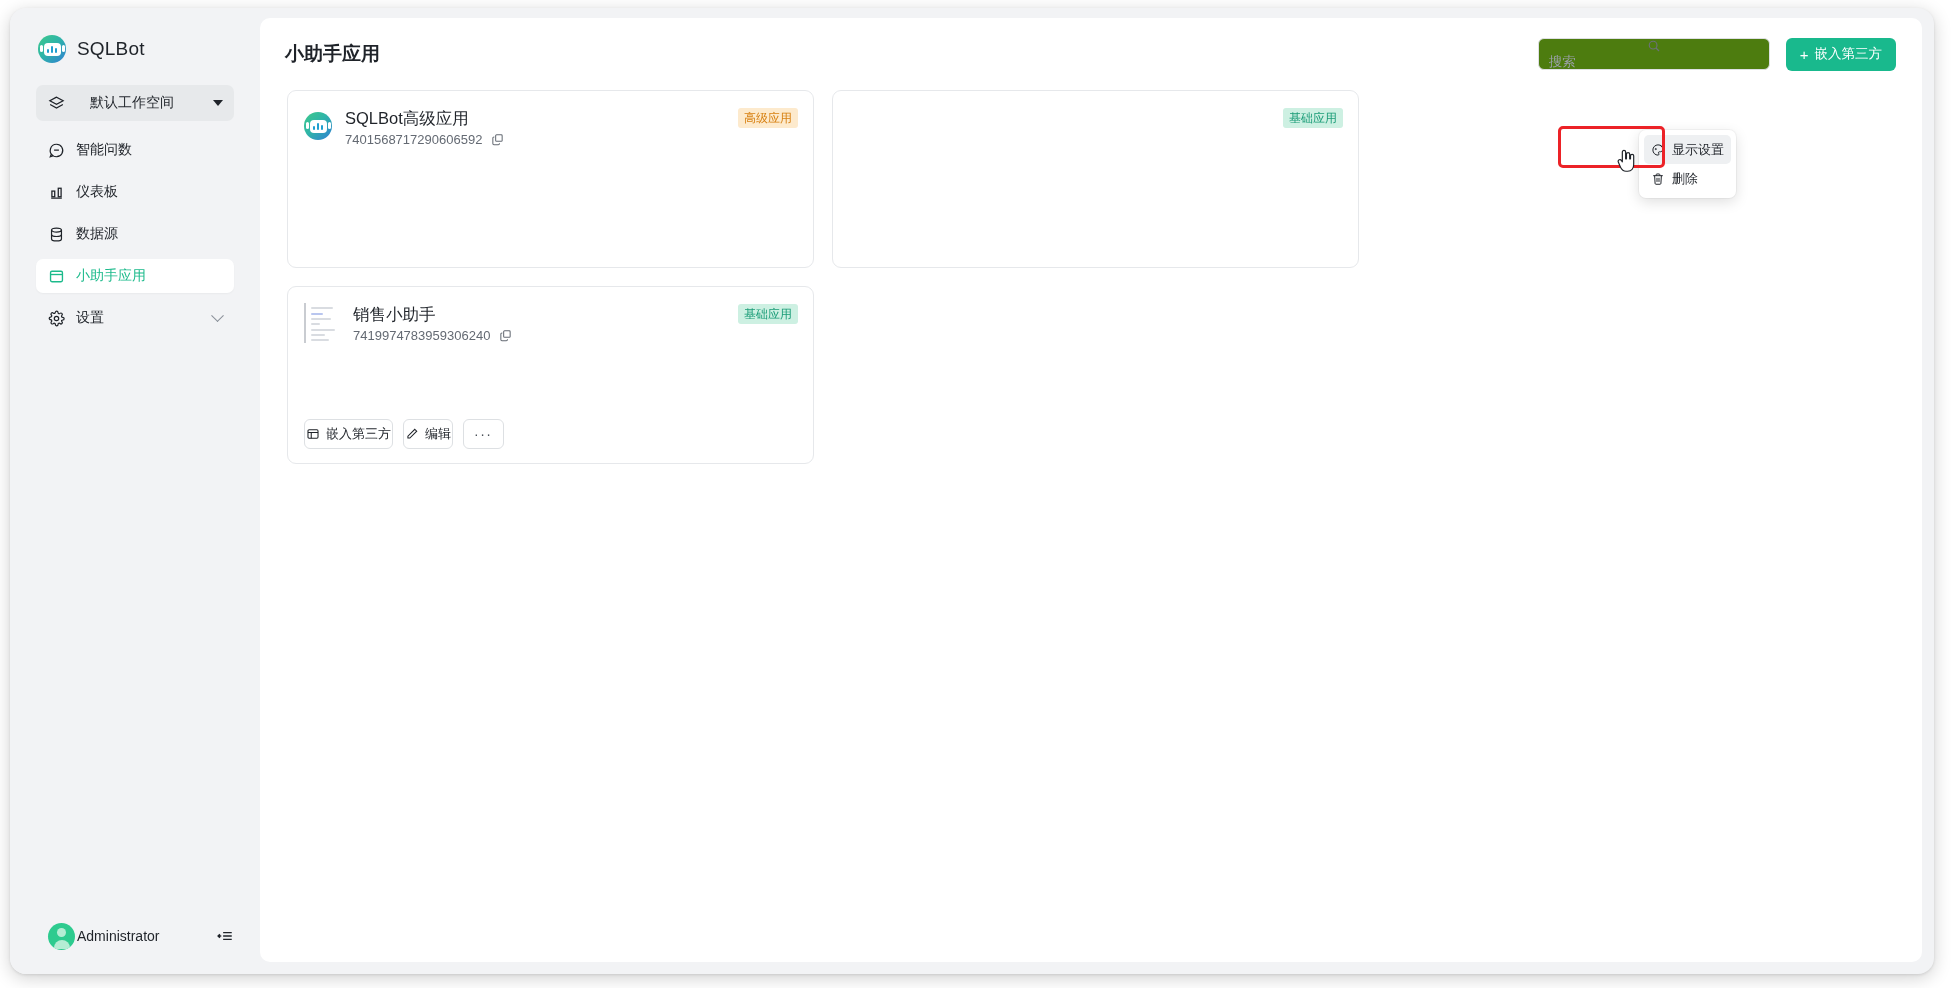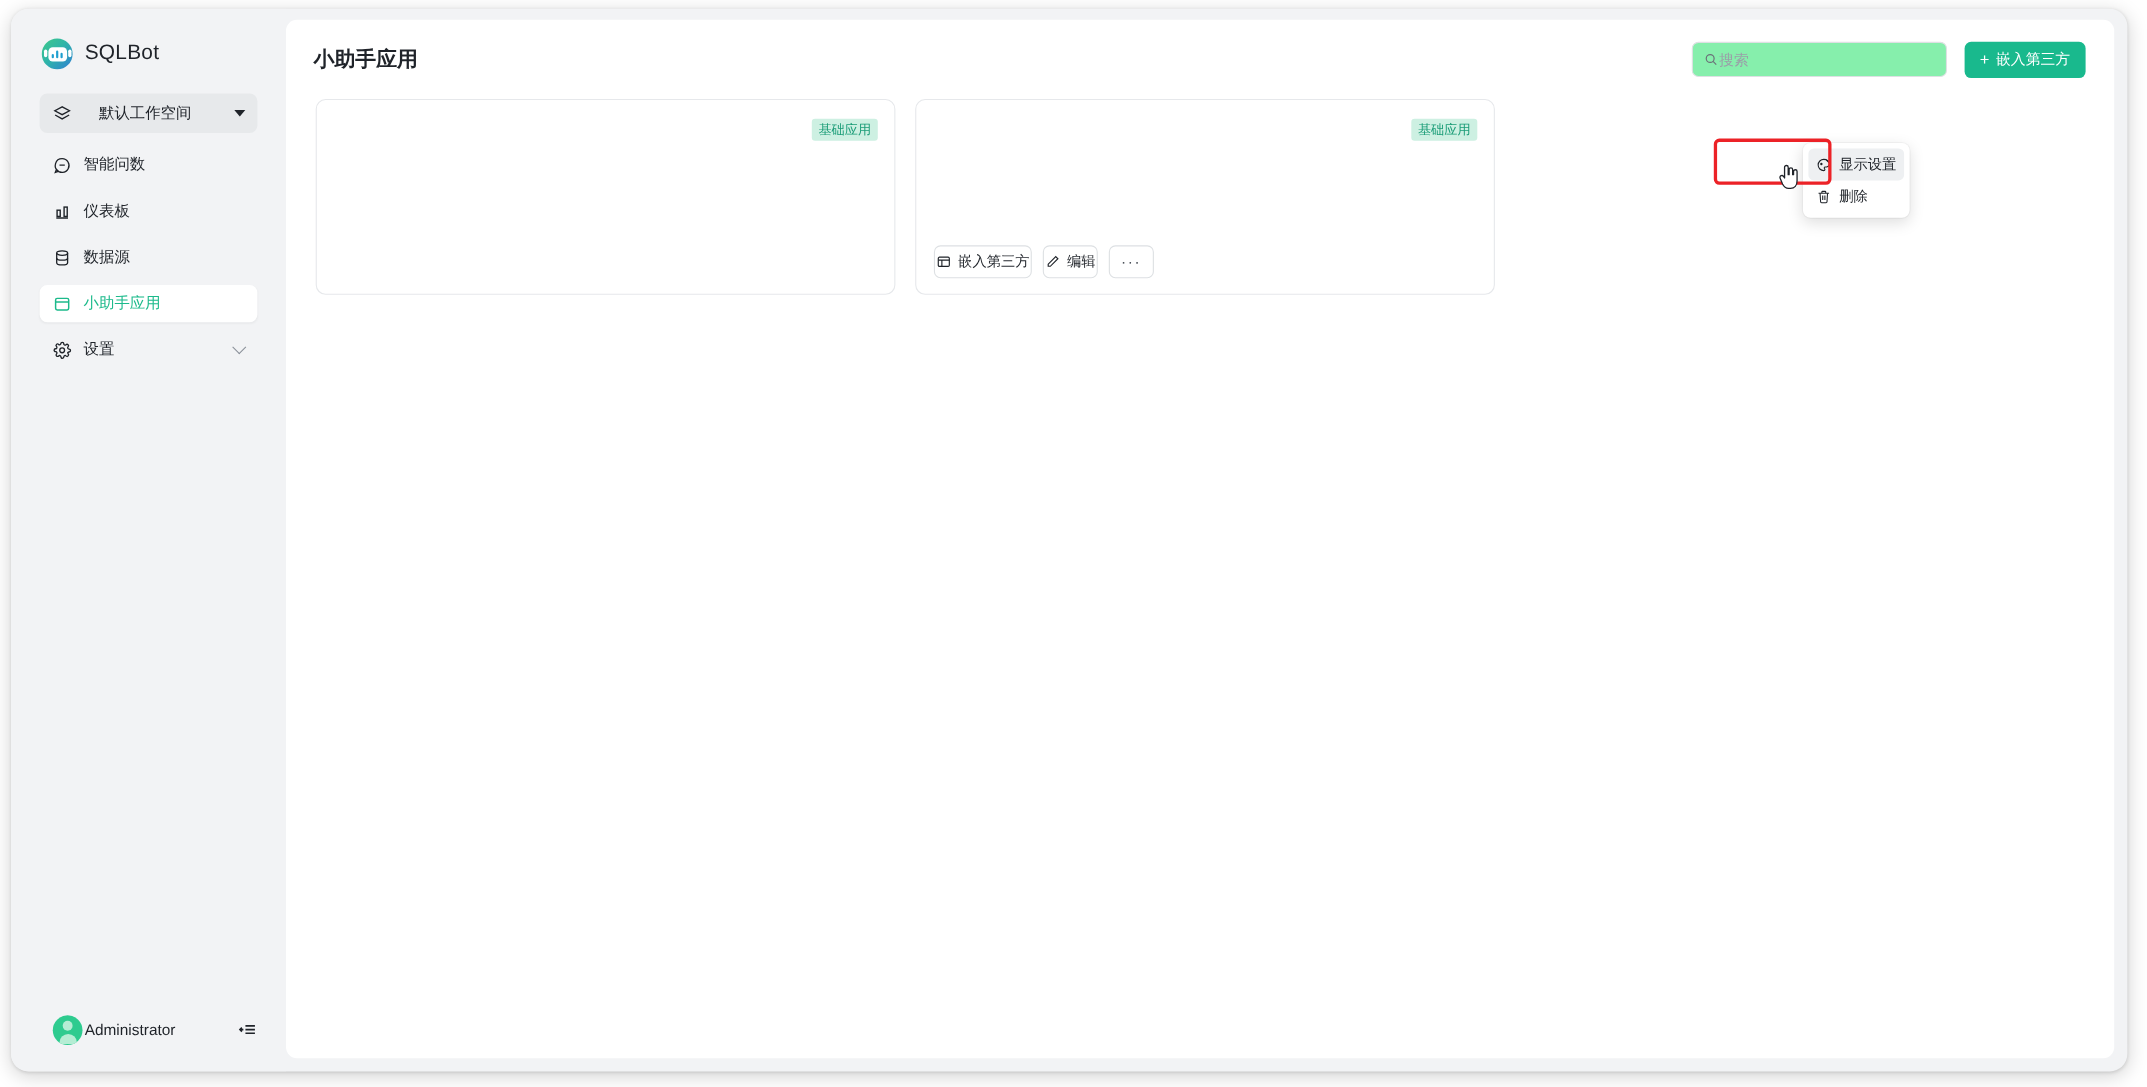--- a/index.html
+++ b/index.html
@@ -142,21 +142,22 @@
     padding: 0 26px 0 25px;
   }
   .page-title { font-size: 19px; color: #1f2329; }
   .header-right { margin-left: auto; display: flex; align-items: center; gap: 16px; }
 
   .search-box {
     width: 232px; height: 32px;
     border: 1px solid #dee0e3; border-radius: 6px;
     display: flex; align-items: center; gap: 1px;
     padding: 0 10px;
-    background: #86efac;
+    background: #4d7c0f;
+    flex-direction: column;
   }
   .search-box input {
     border: 0; outline: 0; font-size: 13.5px; width: 100%;
     color: #1f2329; background: transparent;
     font-family: inherit;
   }
   .search-box input::placeholder { color: #9aa0a8; }
 
   .create-btn {
     height: 33px;
@@ -404,26 +405,71 @@
 
         <button class="create-btn">
           <span class="plus">+</span>
           <span>嵌入第三方</span>
         </button>
       </div>
     </div>
 
     <div class="cards">
 
+      <div class="app-card">
+        <div class="card-top">
+          <div class="card-icon">
+            <div class="ear l"></div>
+              <div class="ear r"></div>
+            <div class="face">
+                <i></i>
+                <i></i>
+                <i></i>
+              </div>
+          </div>
+          <div class="card-text">
+            <div class="card-name">SQLBot高级应用</div>
+            <div class="card-id-row">
+              <span class="card-id">7401568717290606592</span>
+              <svg class="copy-icon" viewBox="0 0 24 24" fill="none" stroke="#646a73" stroke-width="1.9">
+                <rect x="8.6" y="3.4" width="12" height="12" rx="1.7"></rect>
+                <path d="M15.6 18.8v.8a2 2 0 0 1-2 2H5.4a2 2 0 0 1-2-2V9.4a2 2 0 0 1 2-2h.8"></path>
+              </svg>
+            </div>
+          </div>
+        </div>
+        <span class="badge advanced">高级应用</span>
+      </div>
 
       <div class="app-card">
         <span class="badge basic">基础应用</span>
       </div>
 
       <div class="app-card">
+        <div class="card-top">
+          <div class="card-thumb">
+            <span></span>
+              <span></span>
+              <span></span>
+              <span></span>
+              <span></span>
+              <span></span>
+              <span></span>
+          </div>
+          <div class="card-text">
+            <div class="card-name">销售小助手</div>
+            <div class="card-id-row">
+              <span class="card-id">7419974783959306240</span>
+              <svg class="copy-icon" viewBox="0 0 24 24" fill="none" stroke="#646a73" stroke-width="1.9">
+                <rect x="8.6" y="3.4" width="12" height="12" rx="1.7"></rect>
+                <path d="M15.6 18.8v.8a2 2 0 0 1-2 2H5.4a2 2 0 0 1-2-2V9.4a2 2 0 0 1 2-2h.8"></path>
+              </svg>
+            </div>
+          </div>
+        </div>
         <span class="badge basic">基础应用</span>
 
         <div class="card-actions">
           <button class="act-btn">
             <svg width="14" height="14" viewBox="0 0 24 24" fill="none" stroke="#1f2329" stroke-width="1.8">
               <rect x="3.4" y="4.8" width="17.2" height="14.4" rx="1.9"></rect>
               <path d="M3.4 9.3h17.2M9 9.3v9.9"></path>
             </svg>
             <span>嵌入第三方</span>
           </button>

